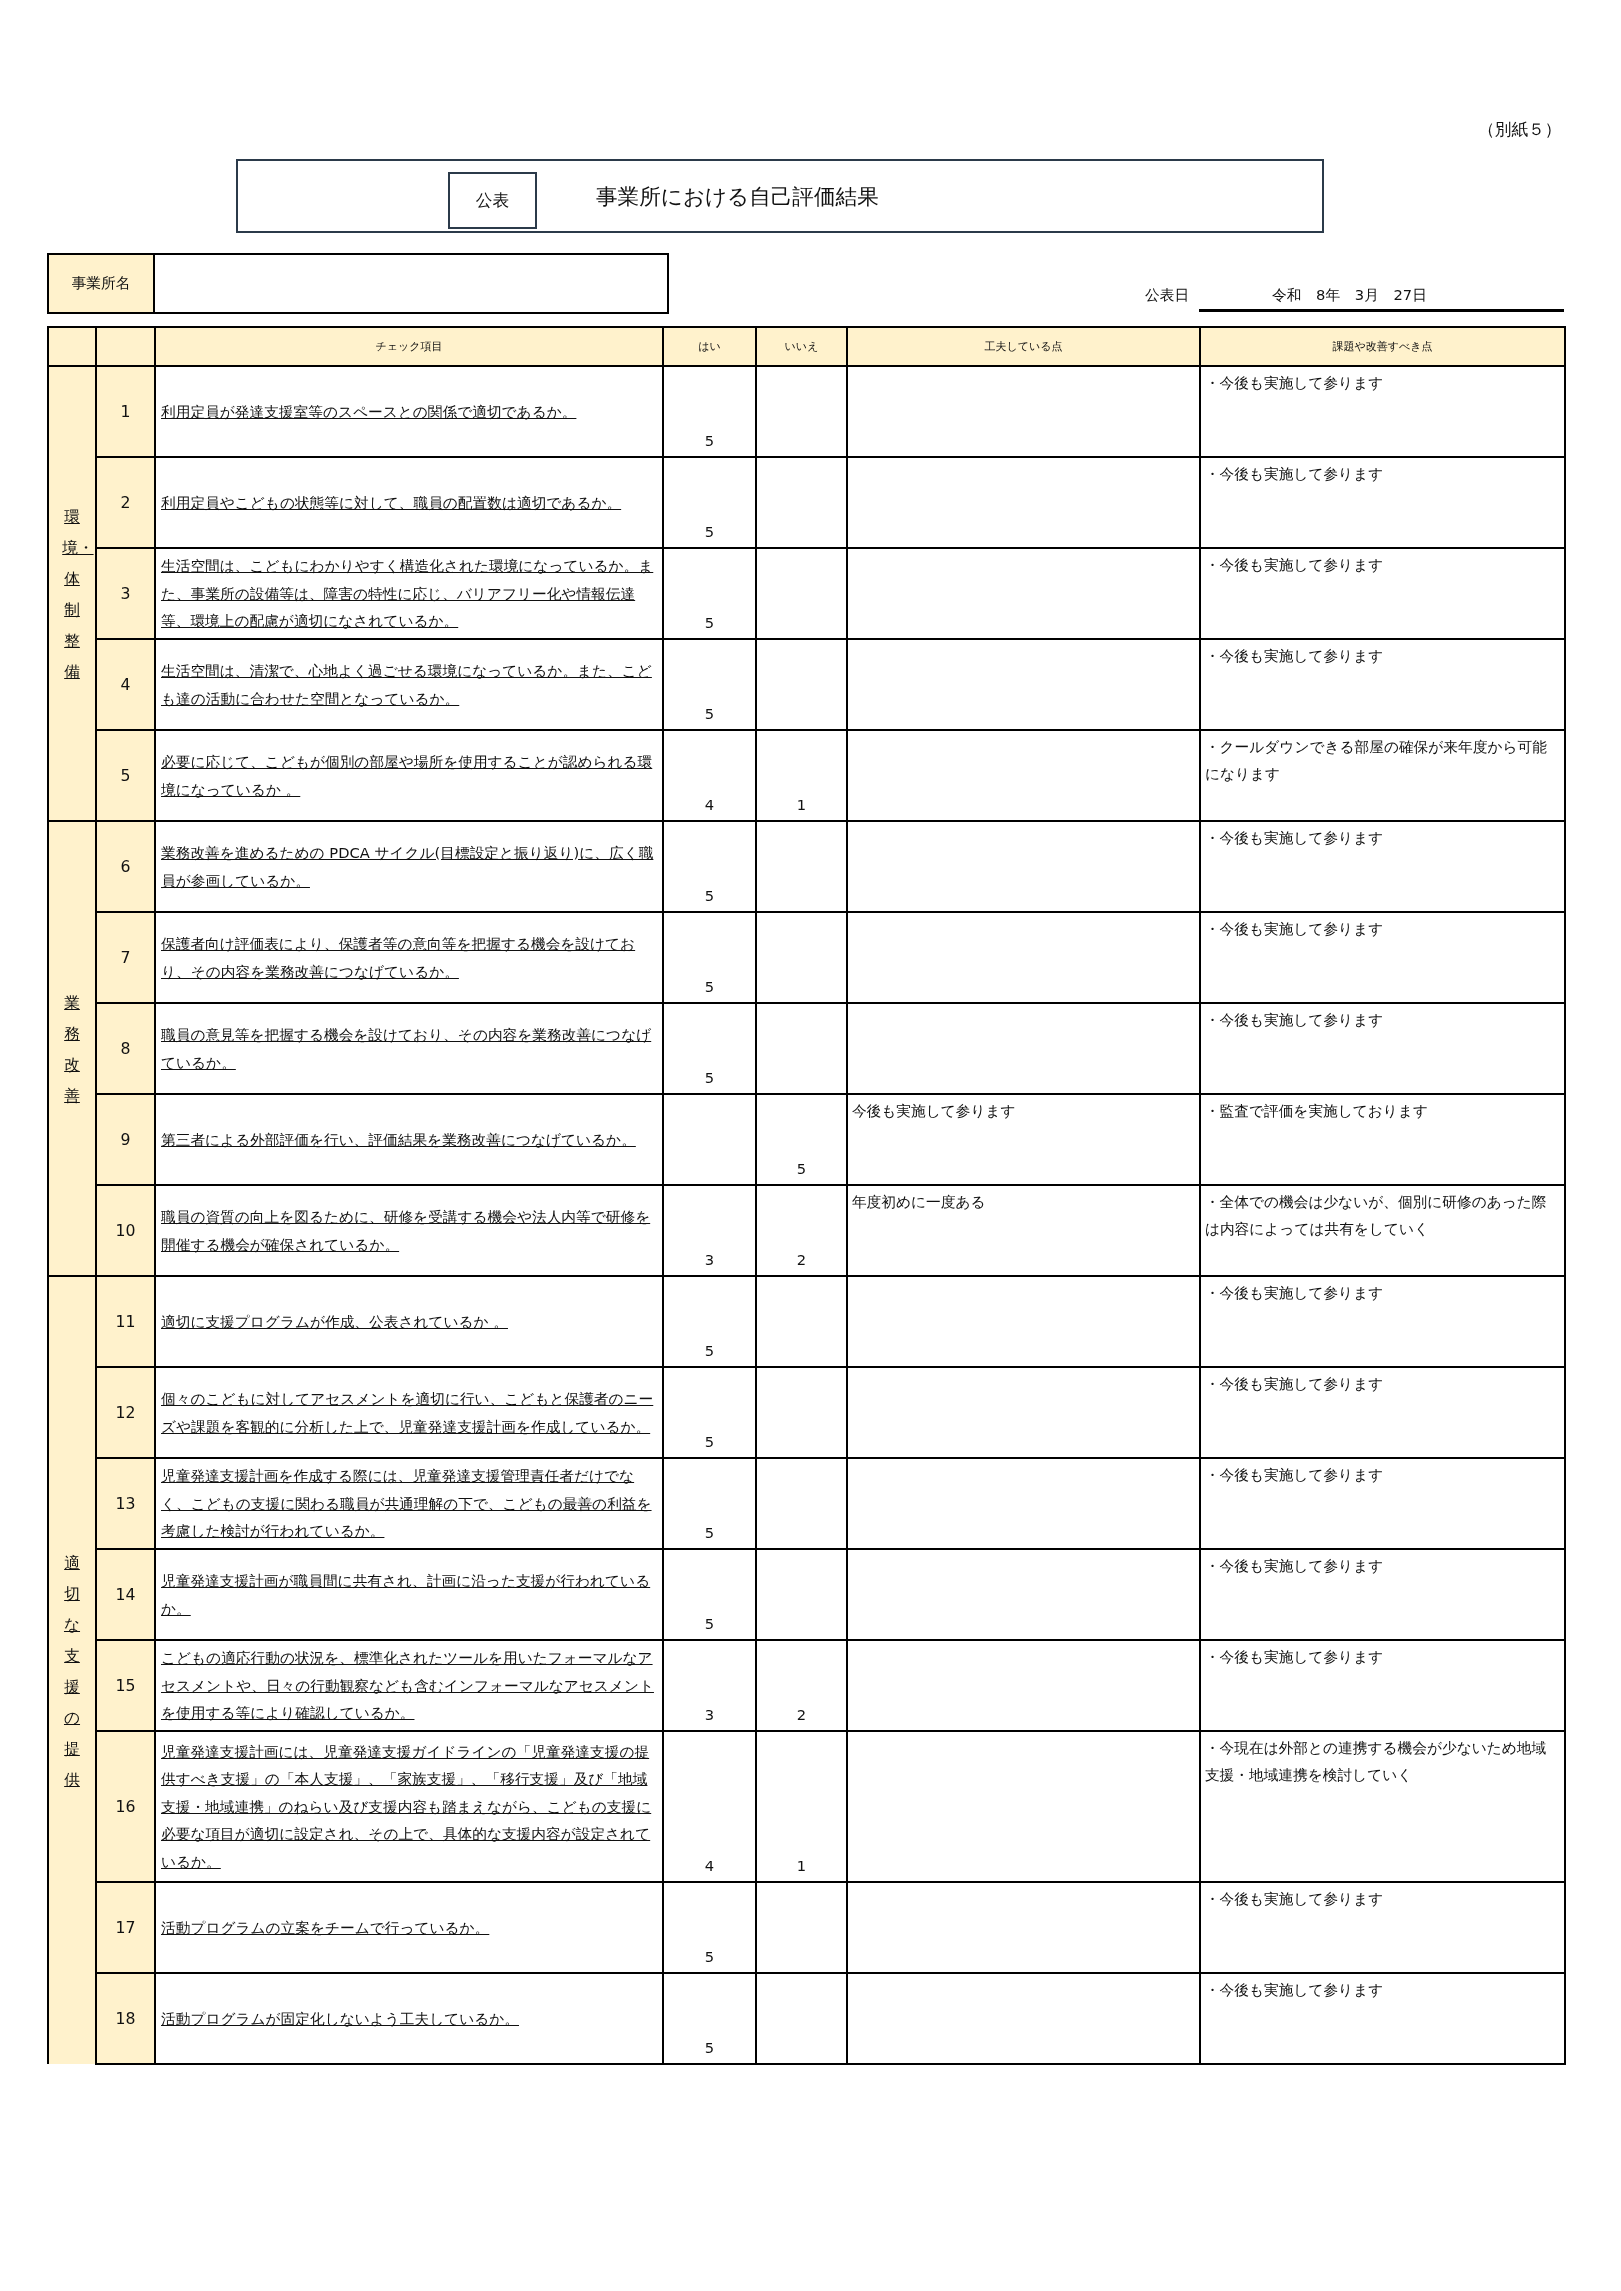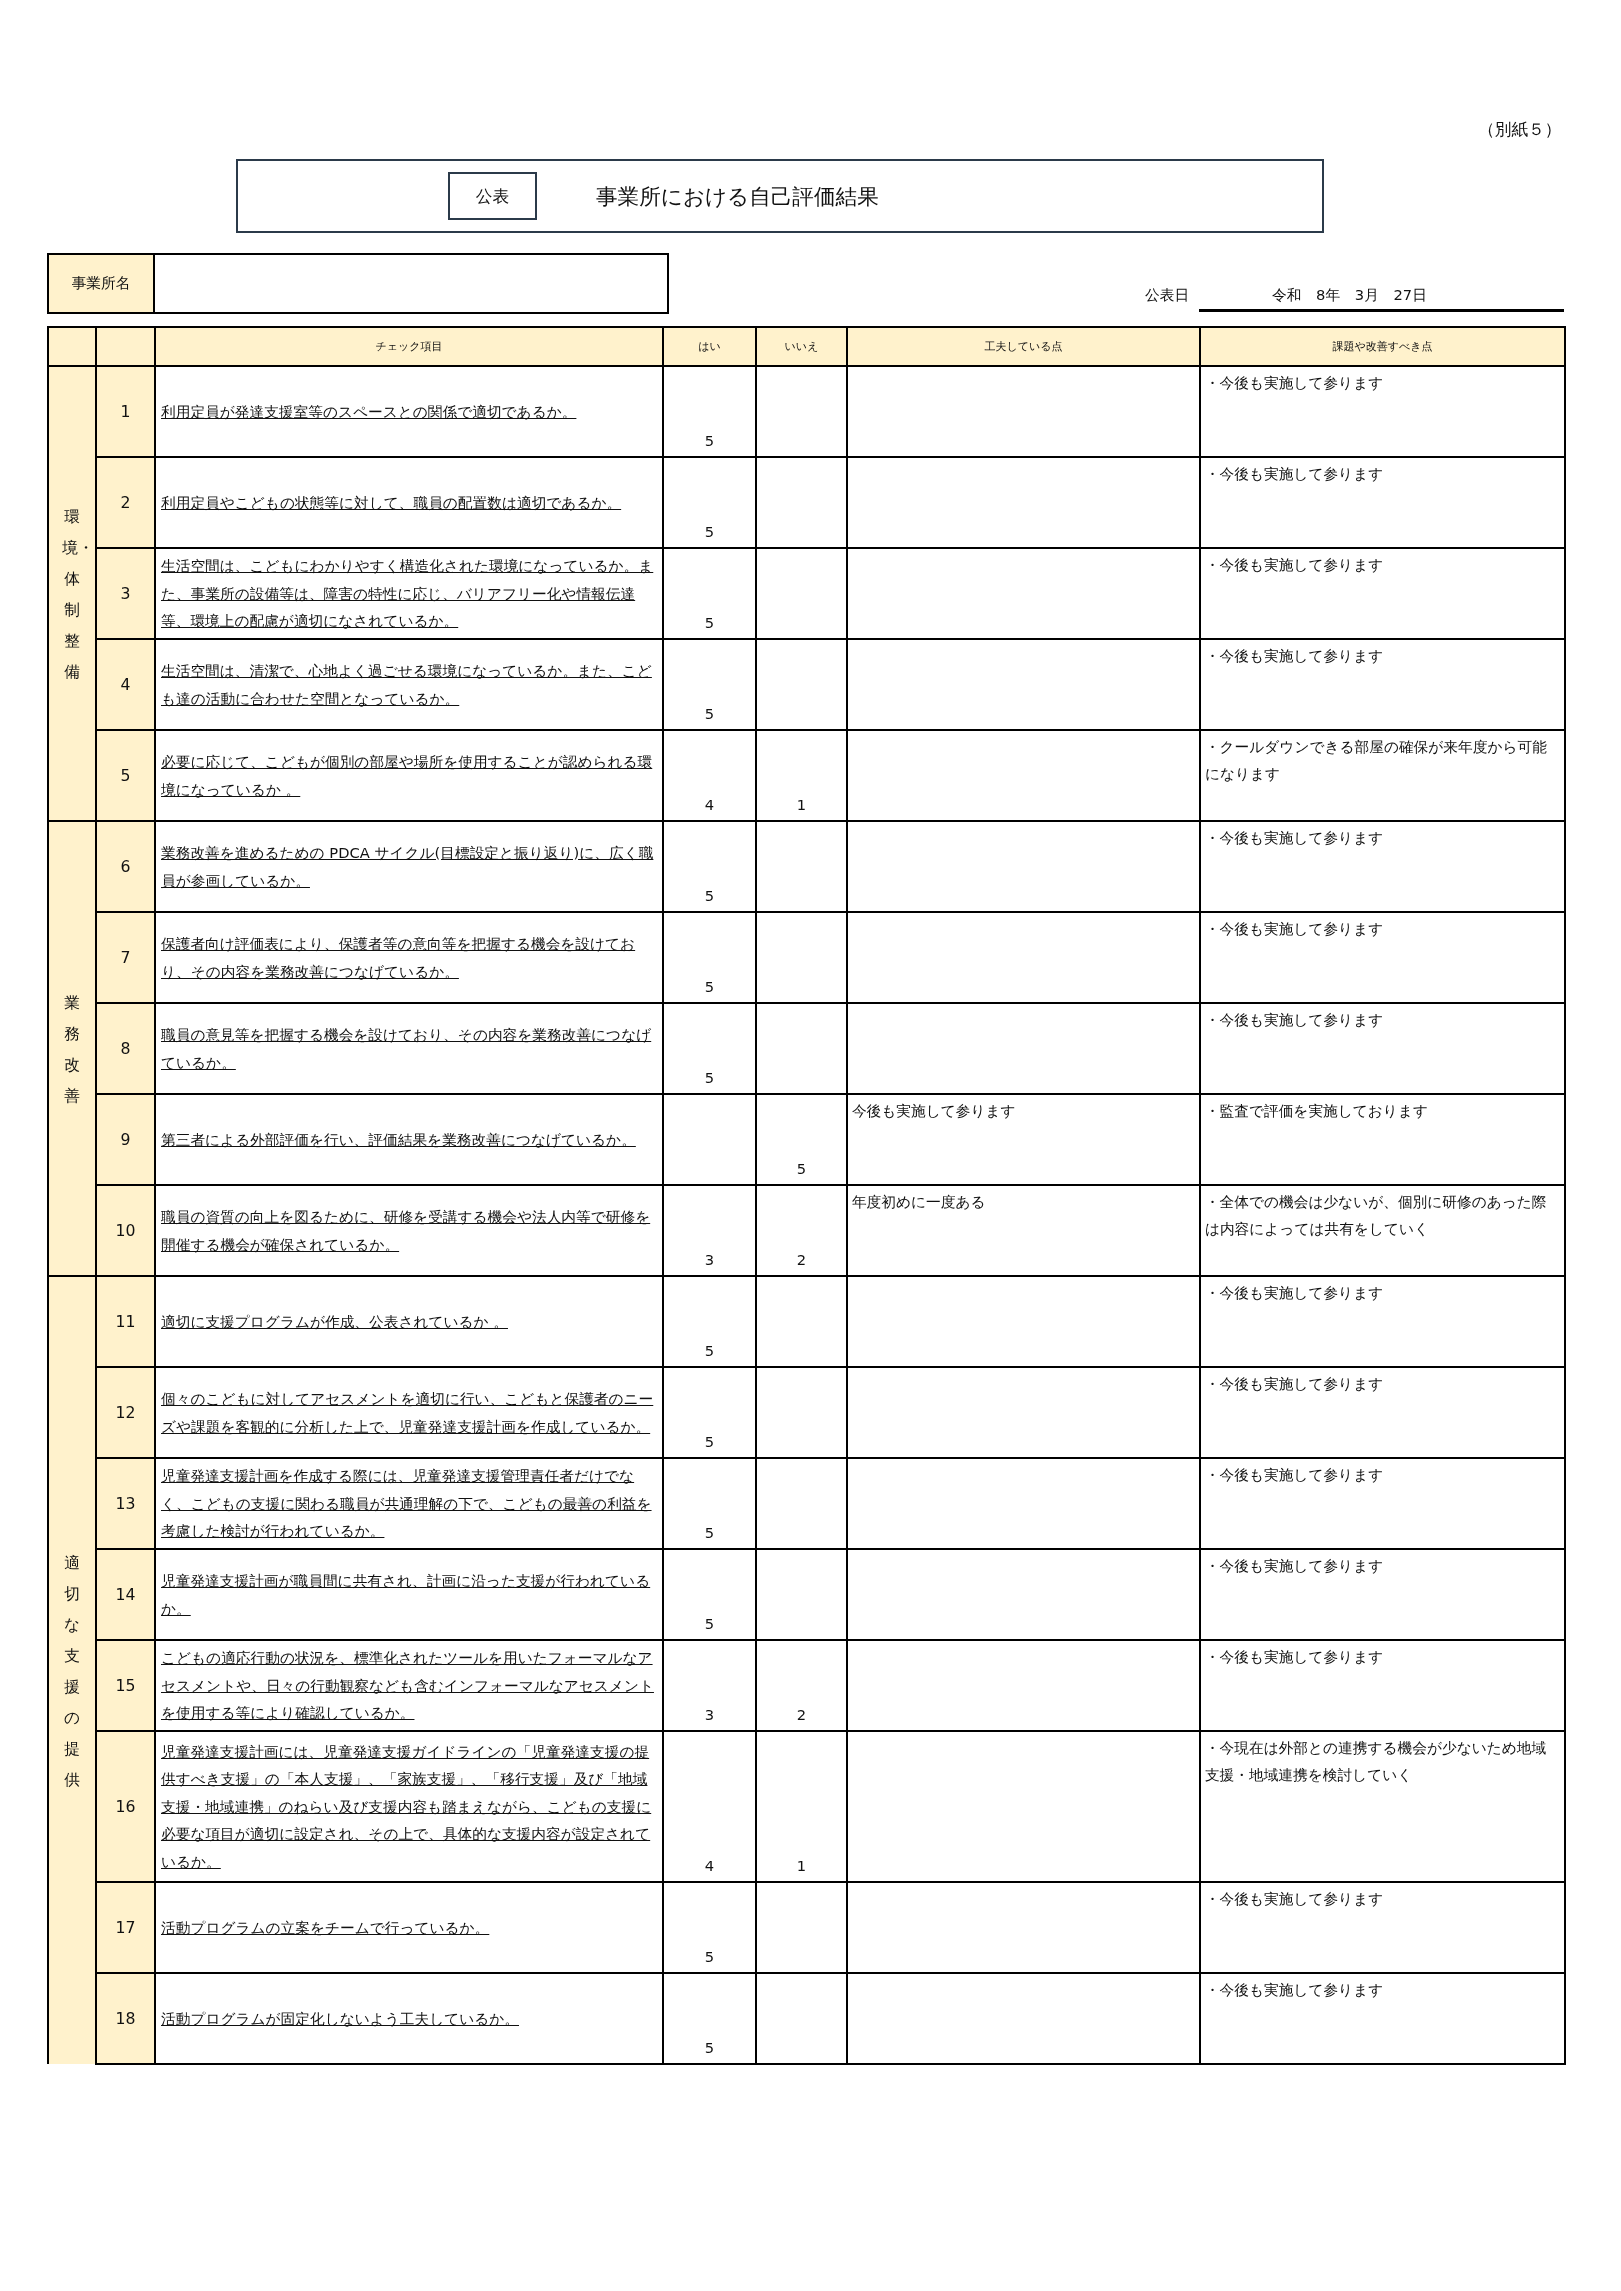--- a/index.html
+++ b/index.html
@@ -1,34 +1,34 @@
 <!DOCTYPE html>
 <html><head>
 <meta charset="utf-8">
 <style>
   html, body { margin: 0; padding: 0; background: #ffffff; }
   body { width: 1621px; height: 2292px; position: relative; font-family: "DejaVu Sans", "Liberation Sans", sans-serif; color: #111; overflow: hidden; }
   .abs { position: absolute; }
   #annex { left: 1478px; top: 118px; font-size: 16.7px; }
   #title-box { left: 236px; top: 159px; width: 1088px; height: 74px; border: 2px solid #2b3a4a; box-sizing: border-box; }
-  #pub-box { left: 448px; top: 172px; width: 89px; height: 48px; border: 2px solid #2b3a4a; box-sizing: border-box; display:flex; align-items:center; justify-content:center; font-size: 16.7px; }
+  #pub-box { left: 448px; top: 172px; width: 89px; height: 57px; border: 2px solid #2b3a4a; box-sizing: border-box; display:flex; align-items:center; justify-content:center; font-size: 16.7px; }
   #title-text { left: 551px; top: 182px; font-size: 21.6px; margin-left: 45px; }
   #office-box { left: 47px; top: 253px; width: 622px; height: 61px; border: 2.9px solid #000; box-sizing: border-box; display: flex; }
   #office-label { width: 104px; background: #fff2cc; border-right: 2px solid #000; display:flex; align-items:center; justify-content:center; font-size: 14.7px; }
   #office-value { flex: 1; display:flex; align-items:center; padding-left: 3.9px; font-size: 14.7px; }
   #pubdate-label { left: 1145px; top: 286px; font-size: 14.7px; }
   #pubdate-value { left: 1272px; top: 286px; font-size: 14.7px; white-space: pre; }
   #pubdate-line { left: 1199px; top: 309px; width: 365px; height: 2.9px; background: #000; }
 
   table#eval { position: absolute; left: 47px; top: 326px; border-collapse: collapse; table-layout: fixed; width: 1516px; }
   #eval td, #eval th { border: 2.9px solid #000; padding: 0; font-weight: normal; vertical-align: top; font-size: 14.7px; line-height: 27.4px; }
   #eval th { background: #fff2cc; height: 37px; vertical-align: middle; text-align: center; font-size: 11px; }
   #eval td.cat { background: #fff2cc; text-align: center; vertical-align: middle; border-bottom-width: 2.9px; }
   #eval td.cat.open { border-bottom: none; }
-  #eval td.cat span.vert { display: inline-block; width: 19.6px; font-size: 15.7px; line-height: 31px; word-break: break-all; }
+  #eval td.cat span.vert { display: inline-block; width: 19.6px; font-size: 15.7px; line-height: 31px; word-break: break-all; text-decoration: underline; }
   #eval td.num { background: #fff2cc; text-align: center; vertical-align: middle; font-size: 15.7px; }
   #eval td.item { padding: 0 5px; vertical-align: middle; text-decoration: underline; }
   #eval td.yes, #eval td.no { text-align: center; vertical-align: bottom; font-size: 14.7px; padding-bottom: 2px; }
   #eval td.ideas { padding: 2px 3.9px; }
   #eval td.issues { padding: 2px 3.9px; }
   tr.r { height: 91px; }
   tr.r.tall { height: 151px; }
 </style>
 </head>
 <body>

